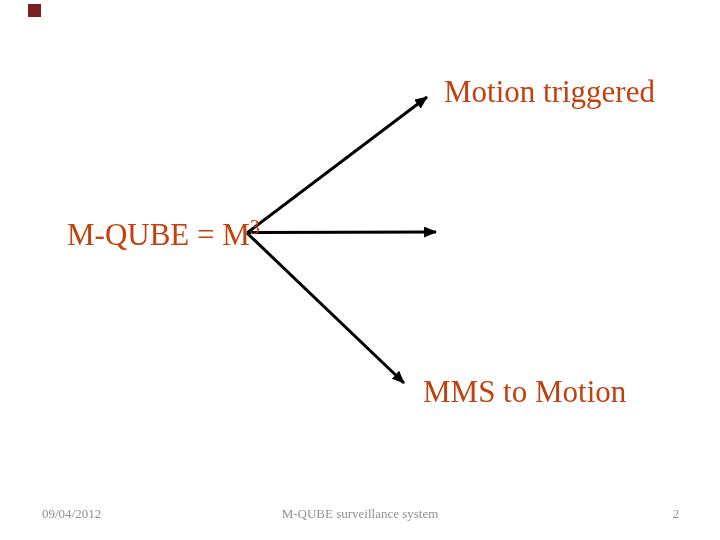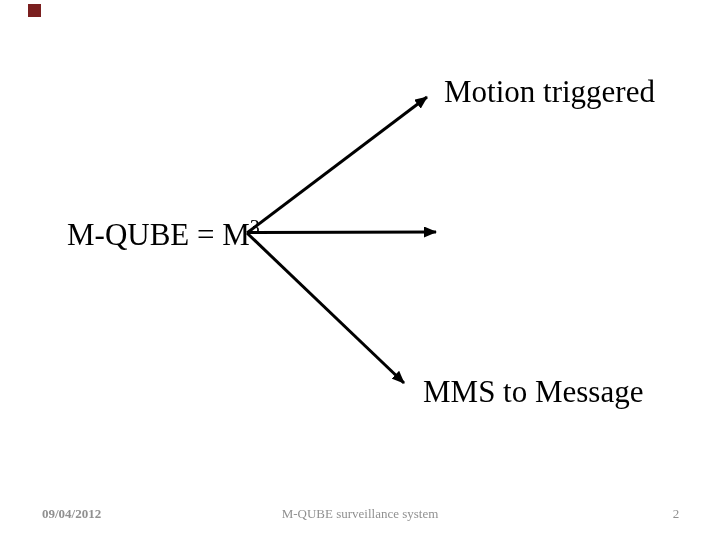--- a/index.html
+++ b/index.html
@@ -27,42 +27,42 @@
   }
   .arrows-svg {
     position: absolute;
     left: 0;
     top: 0;
     width: 720px;
     height: 540px;
   }
   .label {
     position: absolute;
-    color: #000000;
+    color: #c2410c;
     font-size: 31px;
     line-height: 1;
     white-space: nowrap;
   }
   .label-formula { left: 36px;  top: 219px; margin-left: 31px; }
   .label-motion  { left: 444px; top: 76px;  }
   .label-message { left: 458px; top: 219px; }
   .label-mms     { left: 423px; top: 376px; }
   .sup {
     font-size: 20px;
     position: relative;
     top: -11px;
   }
   .footer-text {
     position: absolute;
     color: #909090;
     font-size: 13px;
     line-height: 1;
     white-space: nowrap;
   }
-  .footer-date   { left: 42px; top: 507px; font-weight: bold; }
+  .footer-date   { left: 42px; top: 507px; }
   .footer-center { left: 0; top: 507px; width: 720px; text-align: center; }
   .footer-page   { left: 666px; top: 507px; width: 20px; text-align: center; }
 </style>
 </head>
 <body>
 
 <div class="slide">
 
   <div class="corner-marker"></div>
 
@@ -77,21 +77,21 @@
     <line x1="247" y1="233" x2="404" y2="383" stroke="#000000" stroke-width="3" marker-end="url(#arrowhead)"></line>
   </svg>
 
   <div class="label label-formula">
     <span>M-QUBE = M</span><span class="sup">3</span>
   </div>
 
   <div class="label label-motion">Motion triggered</div>
 
 
-  <div class="label label-mms">MMS to Message</div>
+  <div class="label label-mms">MMS to Motion</div>
 
   <div class="footer-text footer-date">09/04/2012</div>
 
   <div class="footer-text footer-center">M-QUBE surveillance system</div>
 
   <div class="footer-text footer-page">2</div>
 
 </div>
 
 </body></html>

